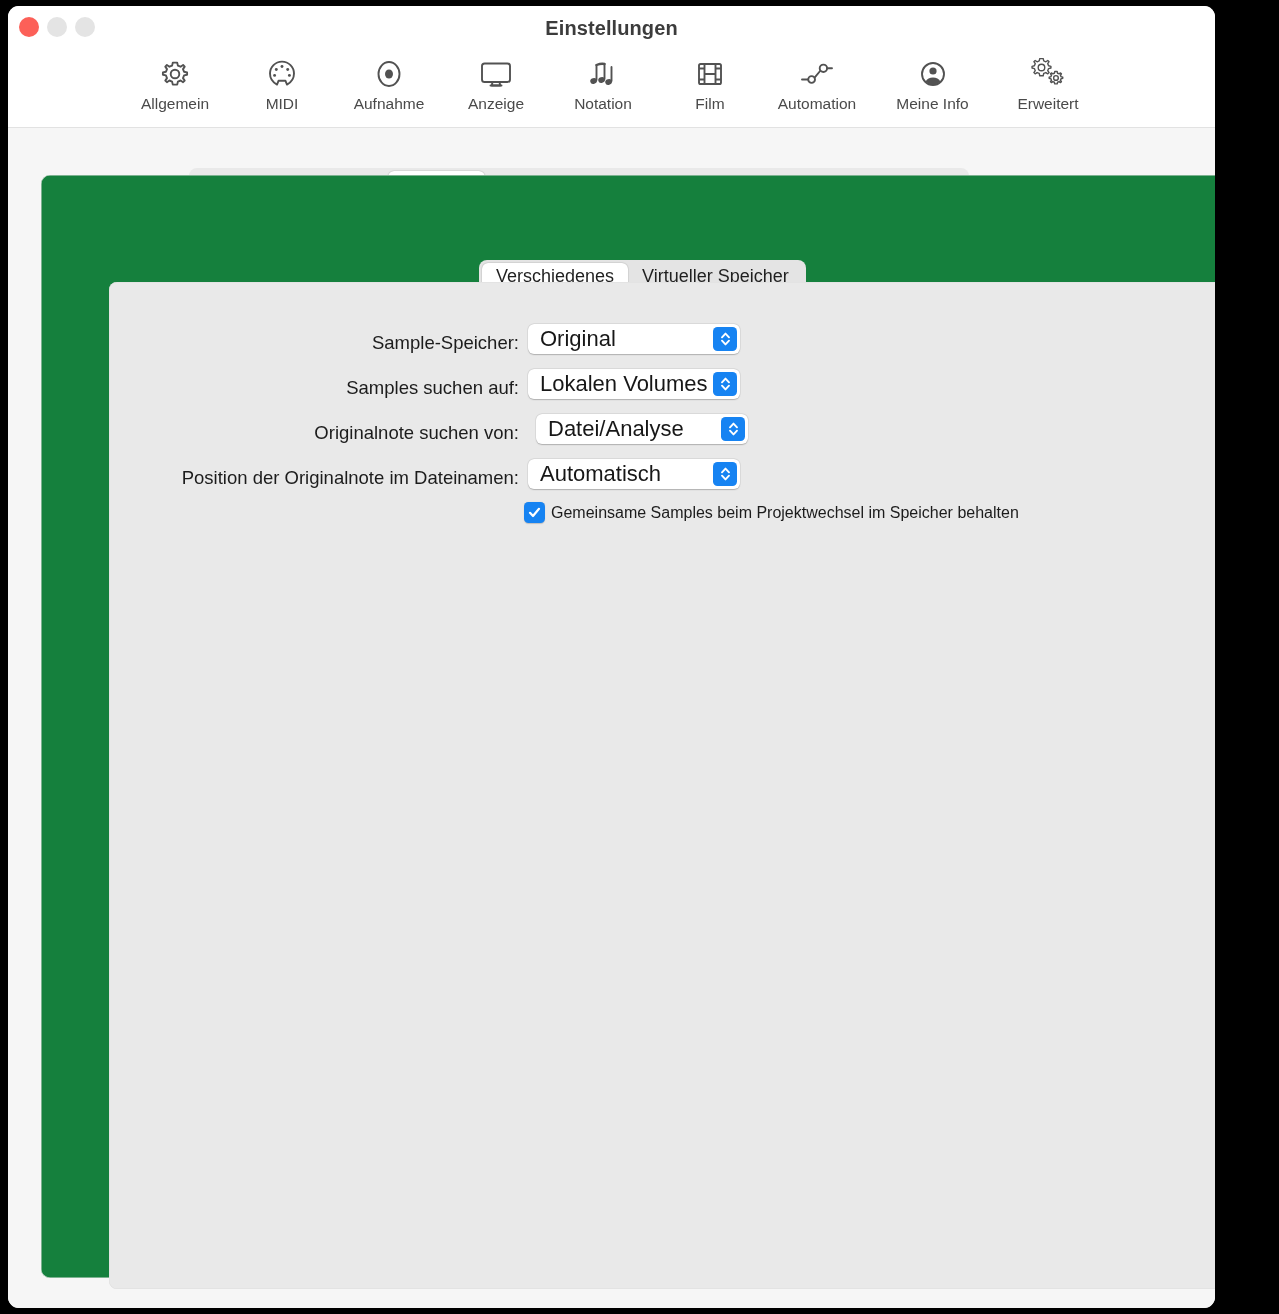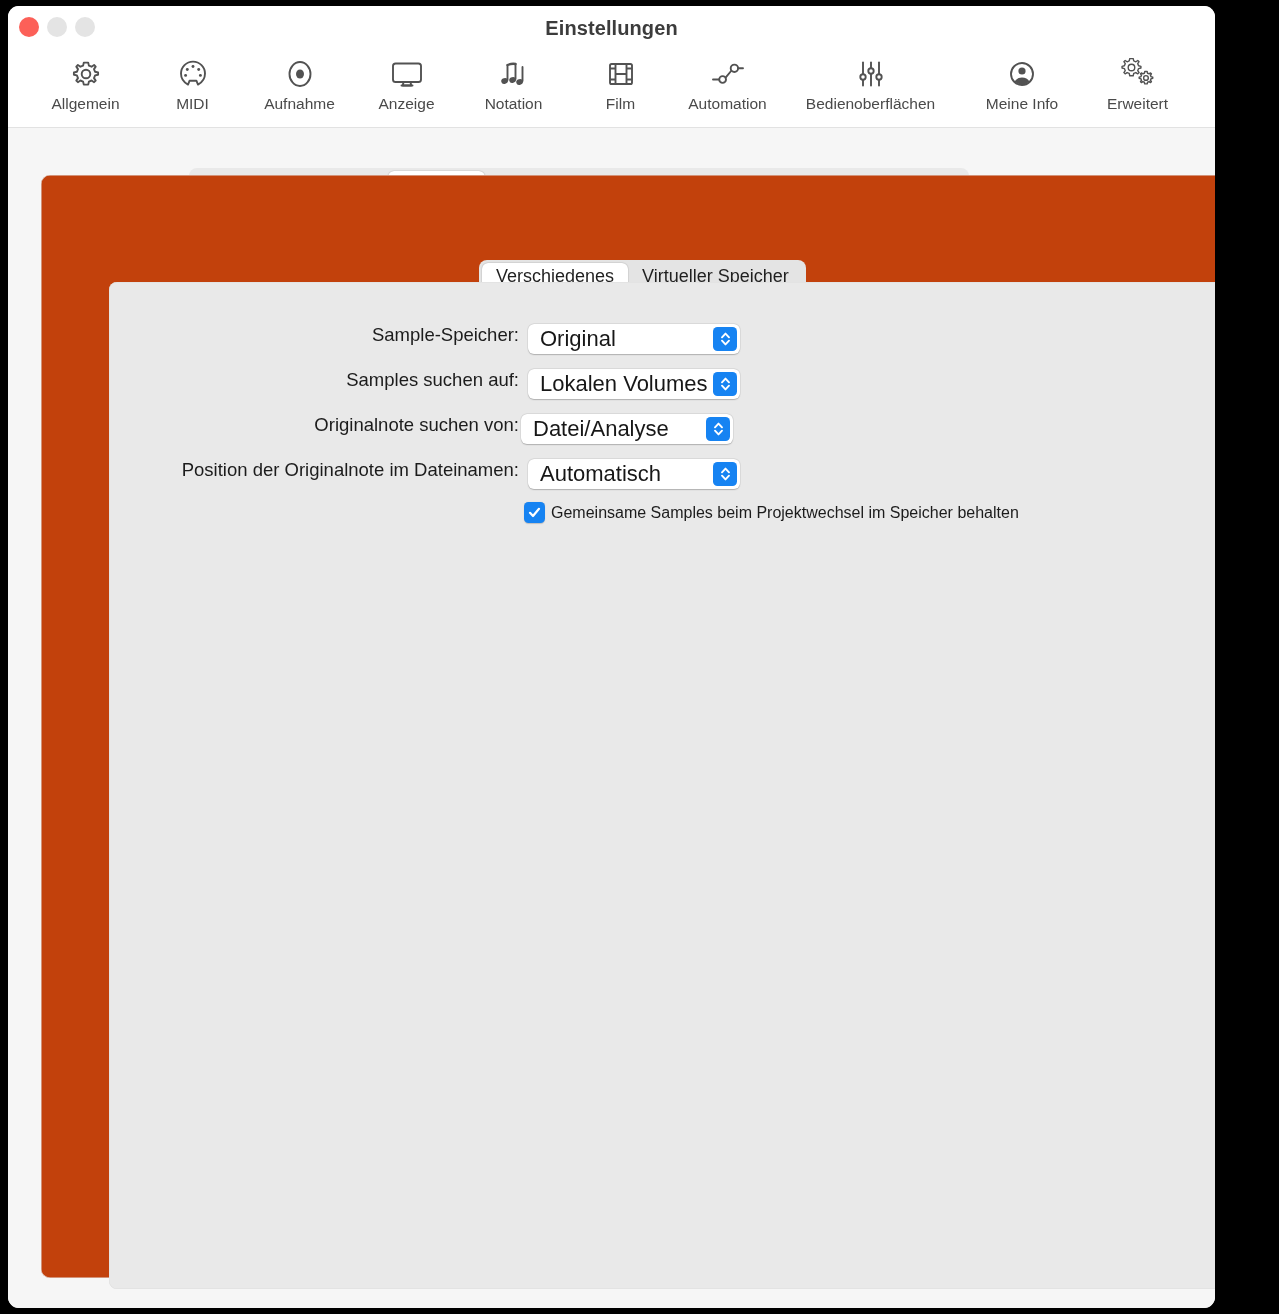--- a/index.html
+++ b/index.html
@@ -141,21 +141,21 @@
     flex: 0 0 1px;
   }
 
   
   .panel-outer {
     position: absolute;
     left: 33px;
     top: 47px;
     width: 1212px;
     height: 1103px;
-    background: #c2410c;
+    background: #15803d;
     border-radius: 9px;
     box-shadow: inset 0 0 0 0.5px #e3e3e3;
   }
 
   
   .panel-inner {
     position: absolute;
     left: 68px;
     top: 107px;
     width: 1141px;
@@ -196,21 +196,21 @@
   
   .form {
     position: absolute;
     left: 0;
     top: 0;
     width: 100%;
   }
   .row {
     position: absolute;
     display: flex;
-    align-items: flex-start;
+    align-items: flex-end;
   }
   .row-label {
     font-size: 18.5px;
     color: #1c1c1c;
     text-align: right;
     white-space: nowrap;
   }
   
   .popup {
     position: relative;
@@ -362,36 +362,20 @@
             <path d="M3 21.5 L9 21.5"></path>
             <circle cx="12.6" cy="21.5" r="3.4" fill="#ffffff"></circle>
             <path d="M15.6 19.6 L21.5 12.5"></path>
             <circle cx="24.4" cy="10.3" r="3.7" fill="#ffffff"></circle>
             <path d="M28.2 10.3 L33 10.3"></path>
           </svg>
         </span>
         <span class="tb-label">Automation</span>
       </div>
 
-      <div class="tb-item" style="width:175px">
-        <span class="tb-icon">
-          <svg width="32" height="32" viewBox="0 0 32 32" fill="none" stroke="#525252" stroke-width="1.9" stroke-linecap="round">
-            <path d="M8 4.5 L8 16"></path>
-            <path d="M8 22 L8 27.5"></path>
-            <circle cx="8" cy="19" r="2.7" fill="#ffffff"></circle>
-            <path d="M16 4.5 L16 10"></path>
-            <path d="M16 16 L16 27.5"></path>
-            <circle cx="16" cy="13" r="2.7" fill="#ffffff"></circle>
-            <path d="M24 4.5 L24 16"></path>
-            <path d="M24 22 L24 27.5"></path>
-            <circle cx="24" cy="19" r="2.7" fill="#ffffff"></circle>
-          </svg>
-        </span>
-        <span class="tb-label">Bedienoberflächen</span>
-      </div>
 
       <div class="tb-item" style="width:120px">
         <span class="tb-icon">
           <svg width="32" height="32" viewBox="0 0 32 32" fill="none">
             <circle cx="16" cy="16" r="11" stroke="#525252" stroke-width="1.9"></circle>
             <circle cx="16" cy="13" r="3.6" fill="#525252"></circle>
             <path d="M8.6 23.6 A8.2 7 0 0 1 23.4 23.6 A11 11 0 0 1 8.6 23.6 Z" fill="#525252"></path>
           </svg>
         </span>
         <span class="tb-label">Meine Info</span>
@@ -465,21 +449,21 @@
               <svg width="13" height="16" viewBox="0 0 13 16" fill="none" stroke="#ffffff" stroke-width="1.9" stroke-linecap="round" stroke-linejoin="round">
                 <path d="M3 6.3 L6.5 2.6 L10 6.3"></path>
                 <path d="M3 9.7 L6.5 13.4 L10 9.7"></path>
               </svg>
             </span>
           </div>
         </div>
 
         <div class="row" style="left:248px; top:239px; width:490px;">
           <div class="row-label" style="width:230px;">Originalnote suchen von:</div>
-          <div class="popup" style="width:212px; margin-left:2px;">
+          <div class="popup" style="width:212px; margin-left:17px;">
             <span class="popup-value">Datei/Analyse</span>
             <span class="popup-arrows">
               <svg width="13" height="16" viewBox="0 0 13 16" fill="none" stroke="#ffffff" stroke-width="1.9" stroke-linecap="round" stroke-linejoin="round">
                 <path d="M3 6.3 L6.5 2.6 L10 6.3"></path>
                 <path d="M3 9.7 L6.5 13.4 L10 9.7"></path>
               </svg>
             </span>
           </div>
         </div>
 

